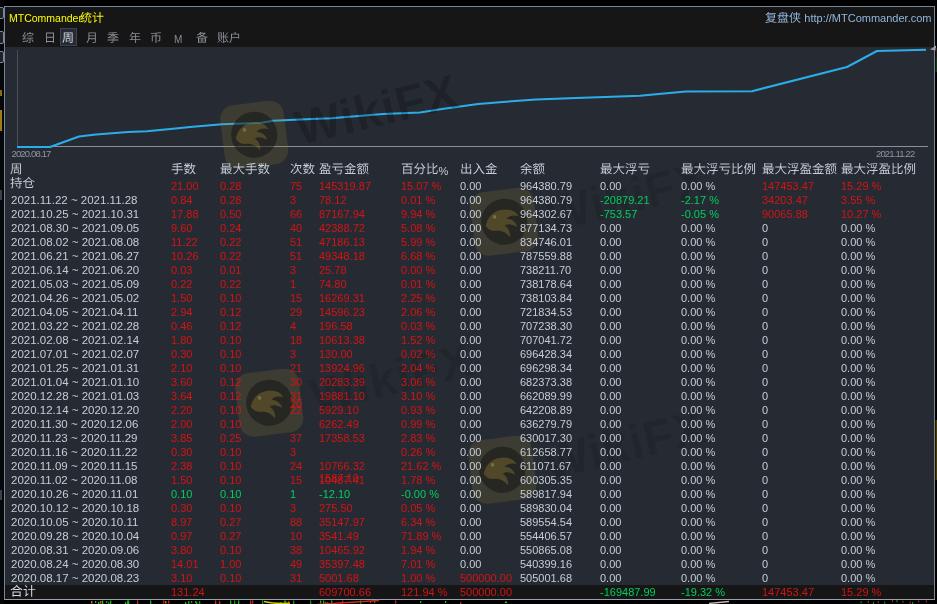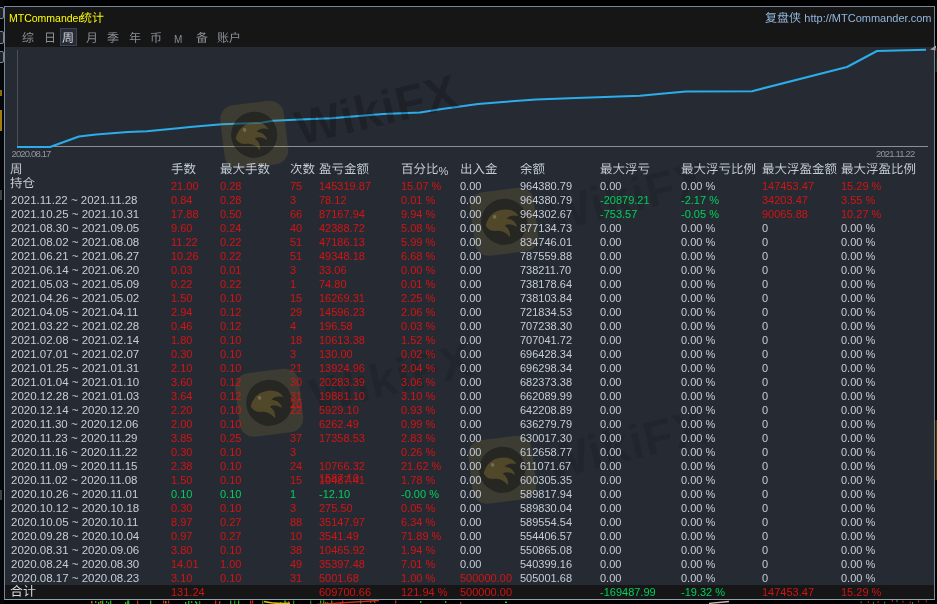--- a/index.html
+++ b/index.html
@@ -366,21 +366,21 @@
     <span class="t w" style="left:460px;top:249.6px">0.00</span>
     <span class="t w" style="left:520px;top:249.6px">787559.88</span>
     <span class="t w" style="left:600px;top:249.6px">0.00</span>
     <span class="t w" style="left:681px;top:249.6px">0.00 %</span>
     <span class="t w" style="left:762px;top:249.6px">0</span>
     <span class="t w" style="left:841px;top:249.6px">0.00 %</span>
     <span class="t w d" style="left:11px;top:263.6px">2021.06.14 ~ 2021.06.20</span>
     <span class="t r" style="left:171px;top:263.6px">0.03</span>
     <span class="t r" style="left:220px;top:263.6px">0.01</span>
     <span class="t r" style="left:290px;top:263.6px">3</span>
-    <span class="t r" style="left:319px;top:263.6px">33.06</span>
+    <span class="t r" style="left:319px;top:263.6px">25.78</span>
     <span class="t r" style="left:401px;top:263.6px">0.00 %</span>
     <span class="t w" style="left:460px;top:263.6px">0.00</span>
     <span class="t w" style="left:520px;top:263.6px">738211.70</span>
     <span class="t w" style="left:600px;top:263.6px">0.00</span>
     <span class="t w" style="left:681px;top:263.6px">0.00 %</span>
     <span class="t w" style="left:762px;top:263.6px">0</span>
     <span class="t w" style="left:841px;top:263.6px">0.00 %</span>
     <span class="t w d" style="left:11px;top:277.7px">2021.05.03 ~ 2021.05.09</span>
     <span class="t r" style="left:171px;top:277.7px">0.22</span>
     <span class="t r" style="left:220px;top:277.7px">0.22</span>

